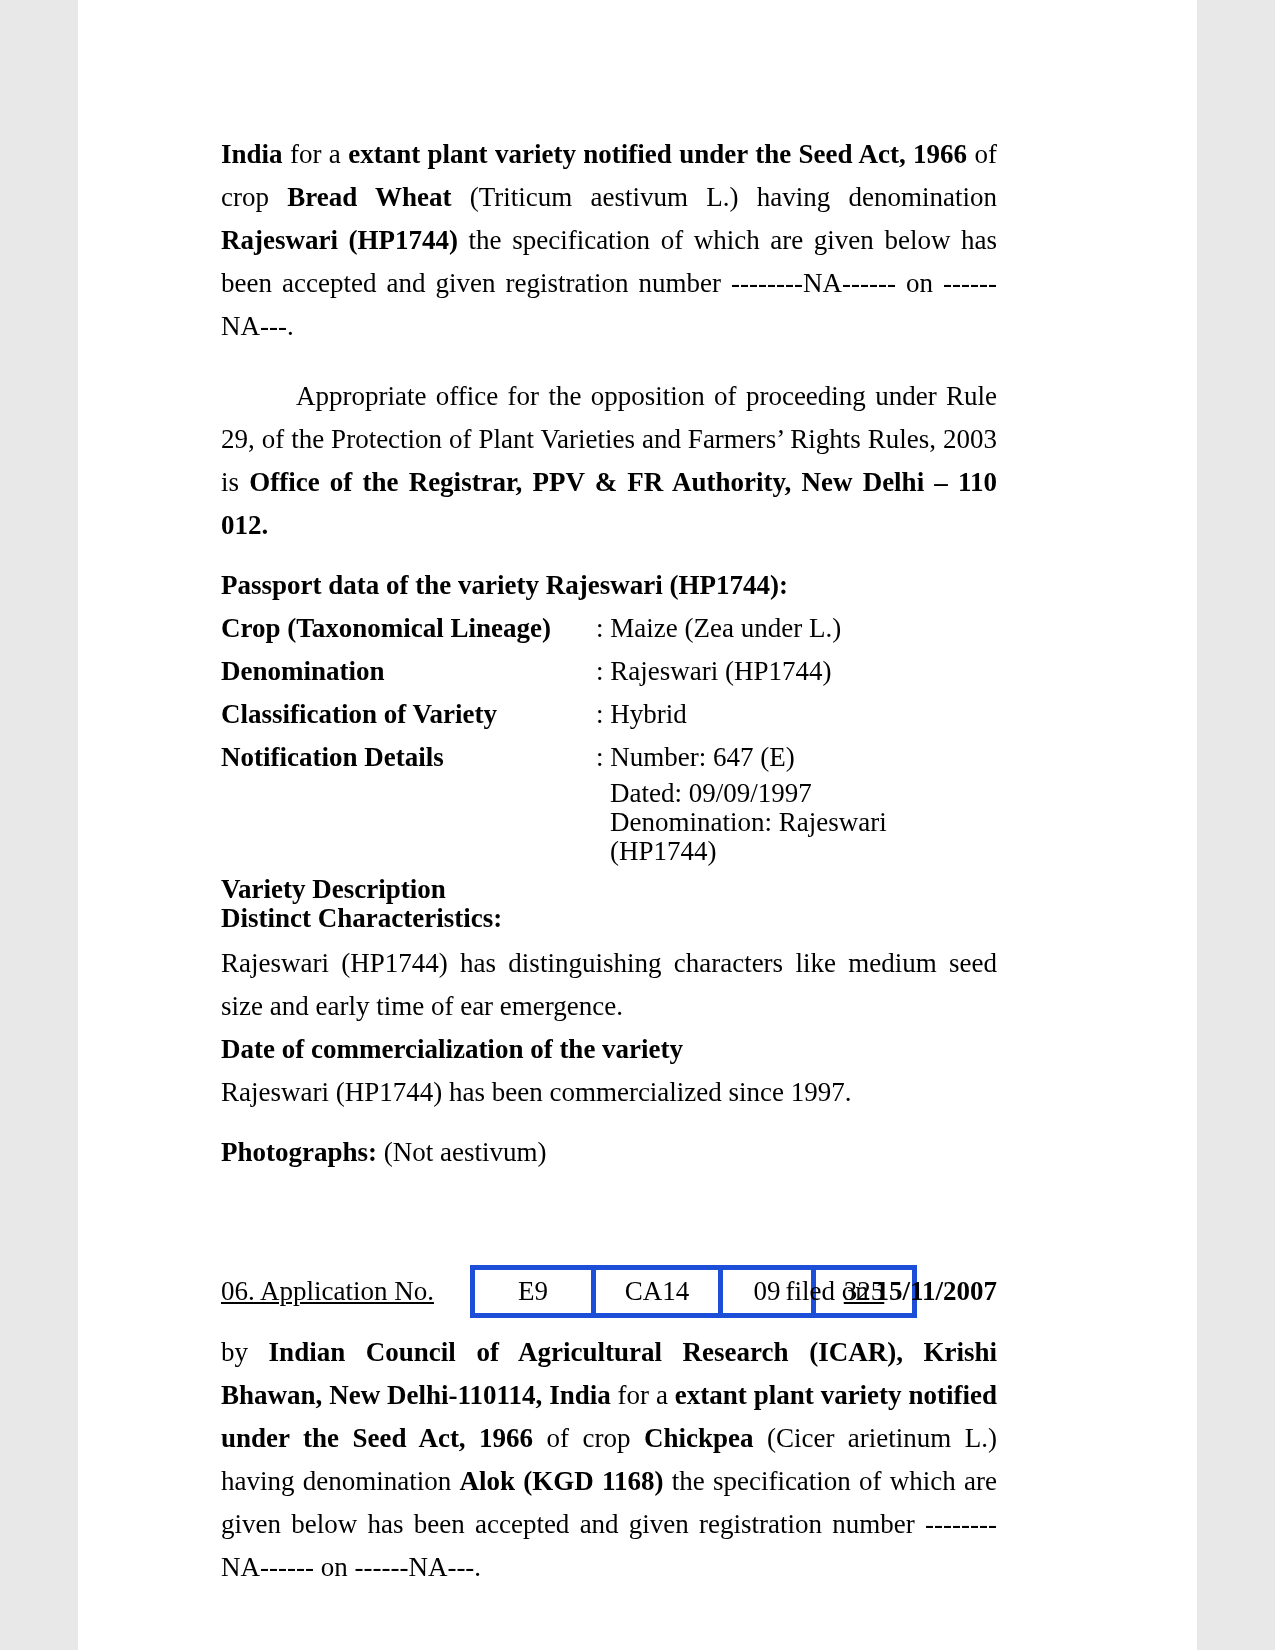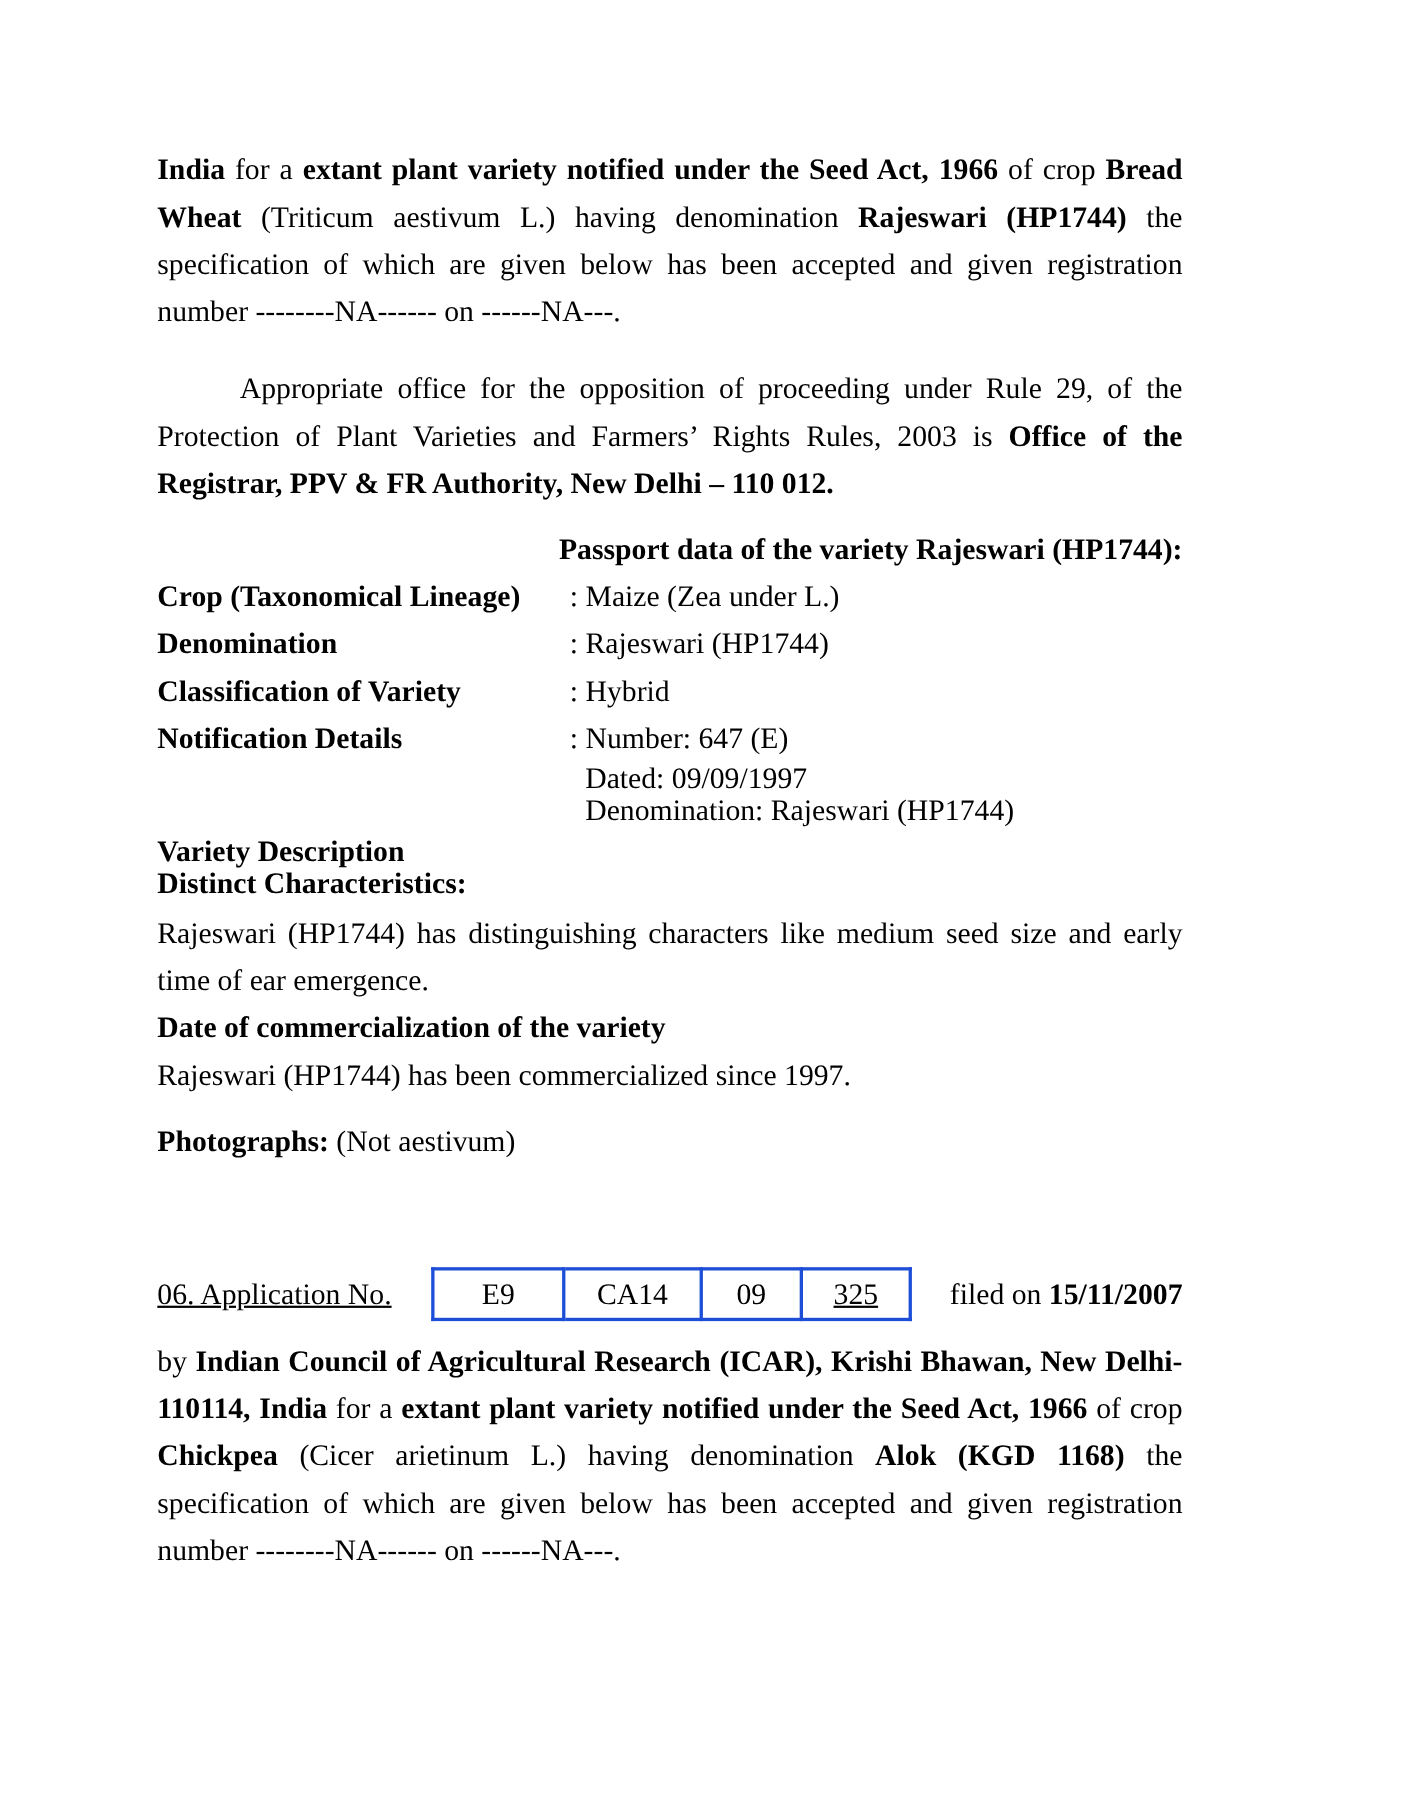--- a/index.html
+++ b/index.html
@@ -1,35 +1,35 @@
 <!DOCTYPE html>
 <html><head>
 <meta charset="utf-8">
 <style>
   html,body { margin:0; padding:0; background:#e8e8e8; }
   .page {
     position: relative;
-    width: 1275px;
+    width: 1119px;
     height: 1650px;
     margin: 0 auto;
     background: #ffffff;
     box-sizing: border-box;
     padding: 133px 200px 0 143px;
     font-family: "Liberation Serif", "DejaVu Serif", serif;
     font-size: 27px;
     line-height: 43px;
     color: #000000;
   }
   .para { margin: 0; text-align: justify; }
   .para.indent { text-indent: 75px; }
   .mb-gap { margin-bottom: 27px; }
   .mb-sm  { margin-bottom: 17px; }
   b, .bold { font-weight: bold; }
 
-  .passport-heading { font-weight: bold; margin: 0; text-align: right; }
+  .passport-heading { font-weight: bold; margin: 0; }
 
   .field-row { display: flex; align-items: flex-start; }
   .field-label { flex: 0 0 375px; font-weight: bold; }
   .field-value { flex: 1; }
   .value-line { display: flex; }
   .colon { white-space: pre; }
   .value-multi .cont { padding-left: 14px; line-height: 29px; }
   .value-multi .first { line-height: 43px; }
 
   .tight { line-height: 29px; }
@@ -43,21 +43,21 @@
     display: flex;
     align-items: center;
   }
   .app-label { position: absolute; left: 0; text-decoration: underline; }
   .app-table {
     position: absolute;
     left: 249px;
     border-collapse: collapse;
   }
   .app-table td {
-    border: 3px solid #1d4ed8;
+    border: 5px solid #1d4ed8;
     height: 42px;
     text-align: center;
     vertical-align: middle;
     font-size: 27px;
     font-family: "Liberation Serif", "DejaVu Serif", serif;
     padding: 0;
   }
   .app-table td.c1 { width: 116px; }
   .app-table td.c2 { width: 122px; }
   .app-table td.c3 { width: 88px; }

